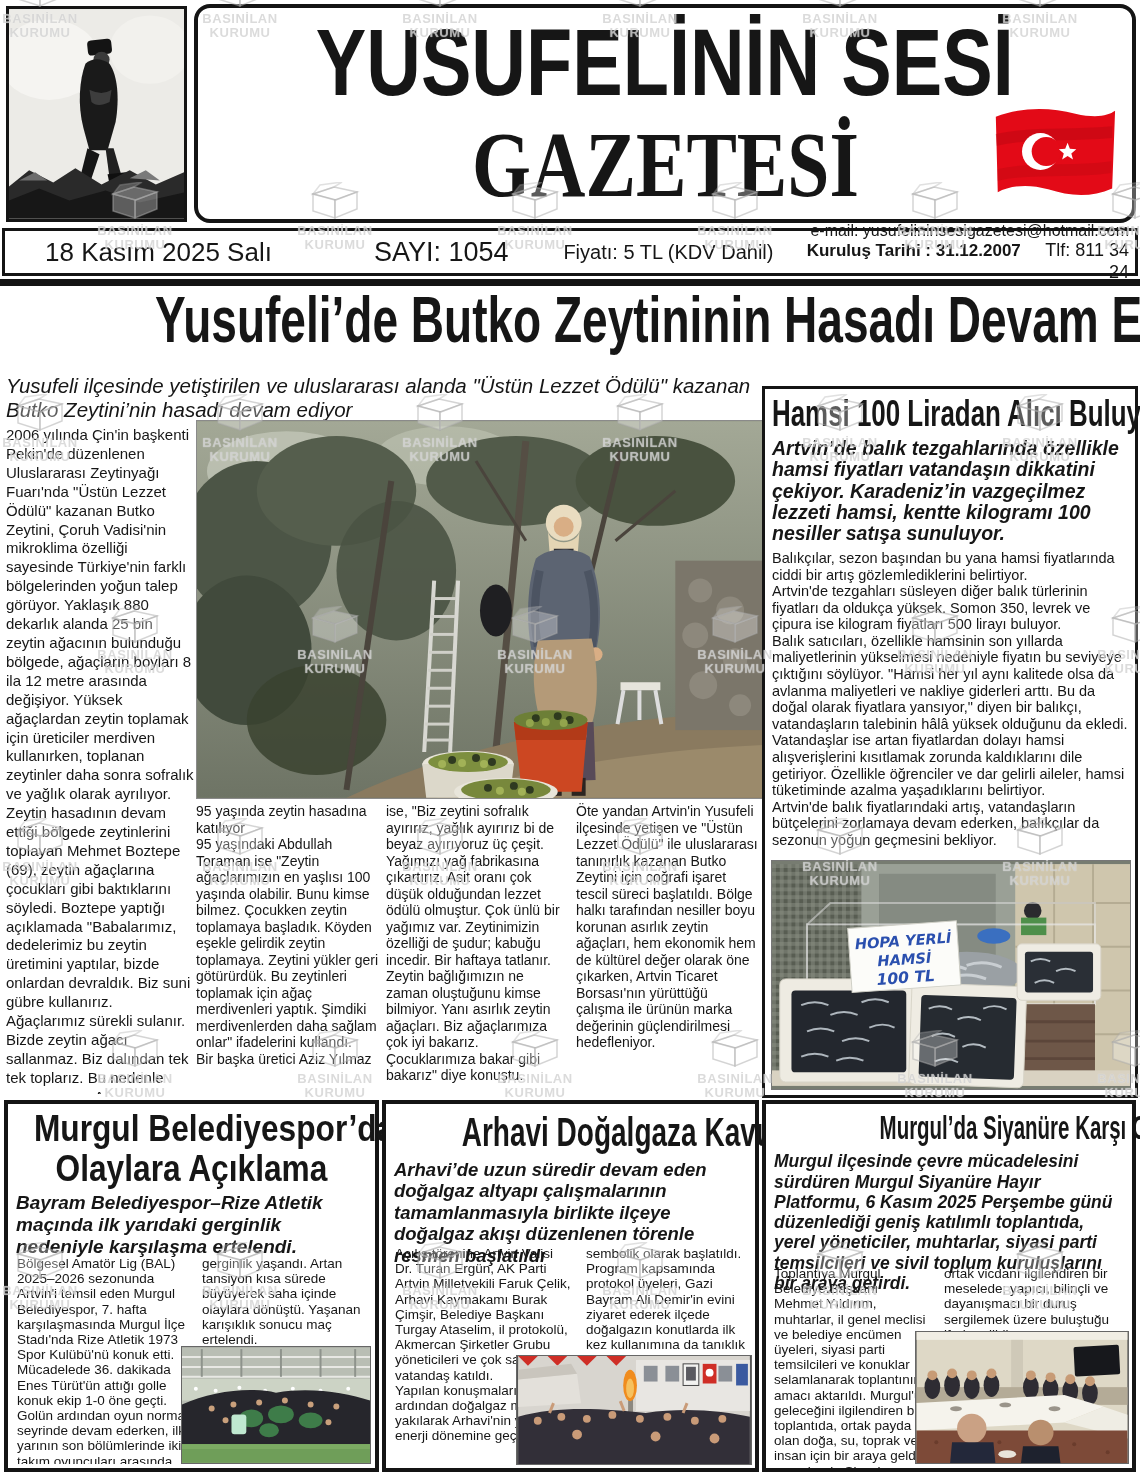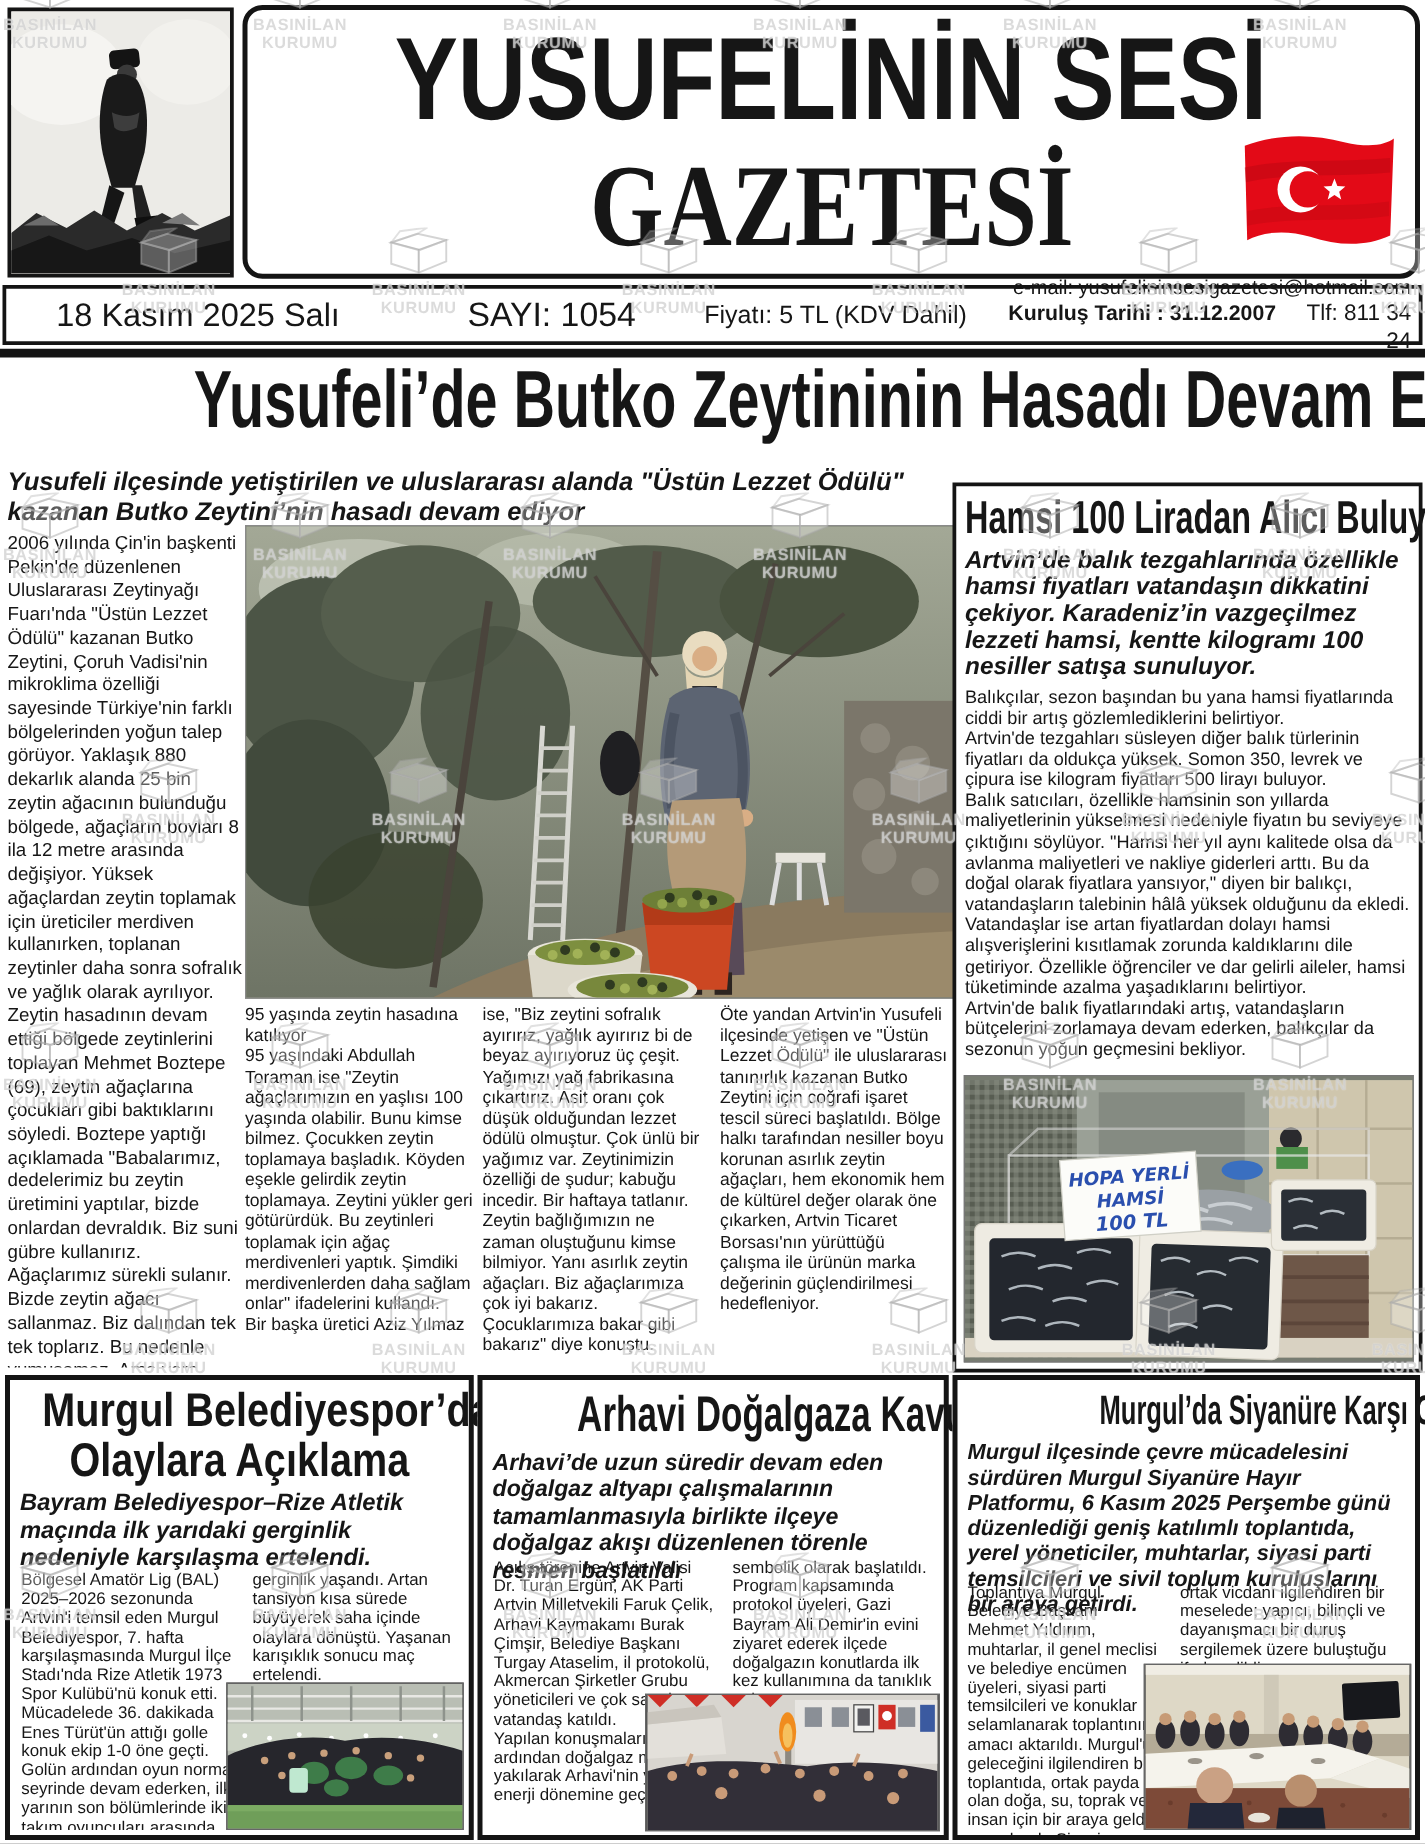--- a/index.html
+++ b/index.html
@@ -24,21 +24,21 @@
   .price{font-size:20px;width:220px;}
   .contact{margin-left:auto;margin-right:6px;text-align:right;line-height:1.2;}
   .email{font-size:16px;}
   .founded{font-size:17px;font-weight:bold;}
   .phone{font-size:18px;margin-left:20px;font-weight:normal;}
   .blackrule{left:0;top:279px;width:1140px;height:7px;background:#141414;}
 
   
   .headline{left:0;top:290px;width:1140px;text-align:center;font-weight:bold;font-size:59px;line-height:1.05;}
   .hx{transform:scale(0.78,1.1);}
-  .standfirst{left:6px;top:374px;width:754px;font-weight:bold;font-style:italic;font-size:20.5px;line-height:1.18;}
+  .standfirst{left:6px;top:374px;width:754px;font-weight:normal;font-style:italic;font-size:20.5px;line-height:1.18;}
   .leadcol1{left:6px;top:426px;width:188px;height:668px;font-size:15px;line-height:18.9px;overflow:hidden;}
   .mainphoto{left:196px;top:420px;width:568px;height:379px;border:1px solid #8a8a8a;box-sizing:border-box;background:#7e8473;}
   .mainphoto svg{display:block;width:100%;height:100%;}
   .lcol{top:803px;height:294px;width:183px;font-size:14px;line-height:16.5px;overflow:hidden;}
   #col2{left:196px;} #col3{left:386px;} #col4{left:576px;}
 
   
   .hamsibox{left:762px;top:386px;width:376px;height:712px;border:3px solid #141414;box-sizing:border-box;padding:4px 7px;}
   .hamsi-title{font-size:37px;font-weight:bold;line-height:1.02;margin-top:2px;}
   .hamsi-title .cxl{transform:scaleX(0.7);}

